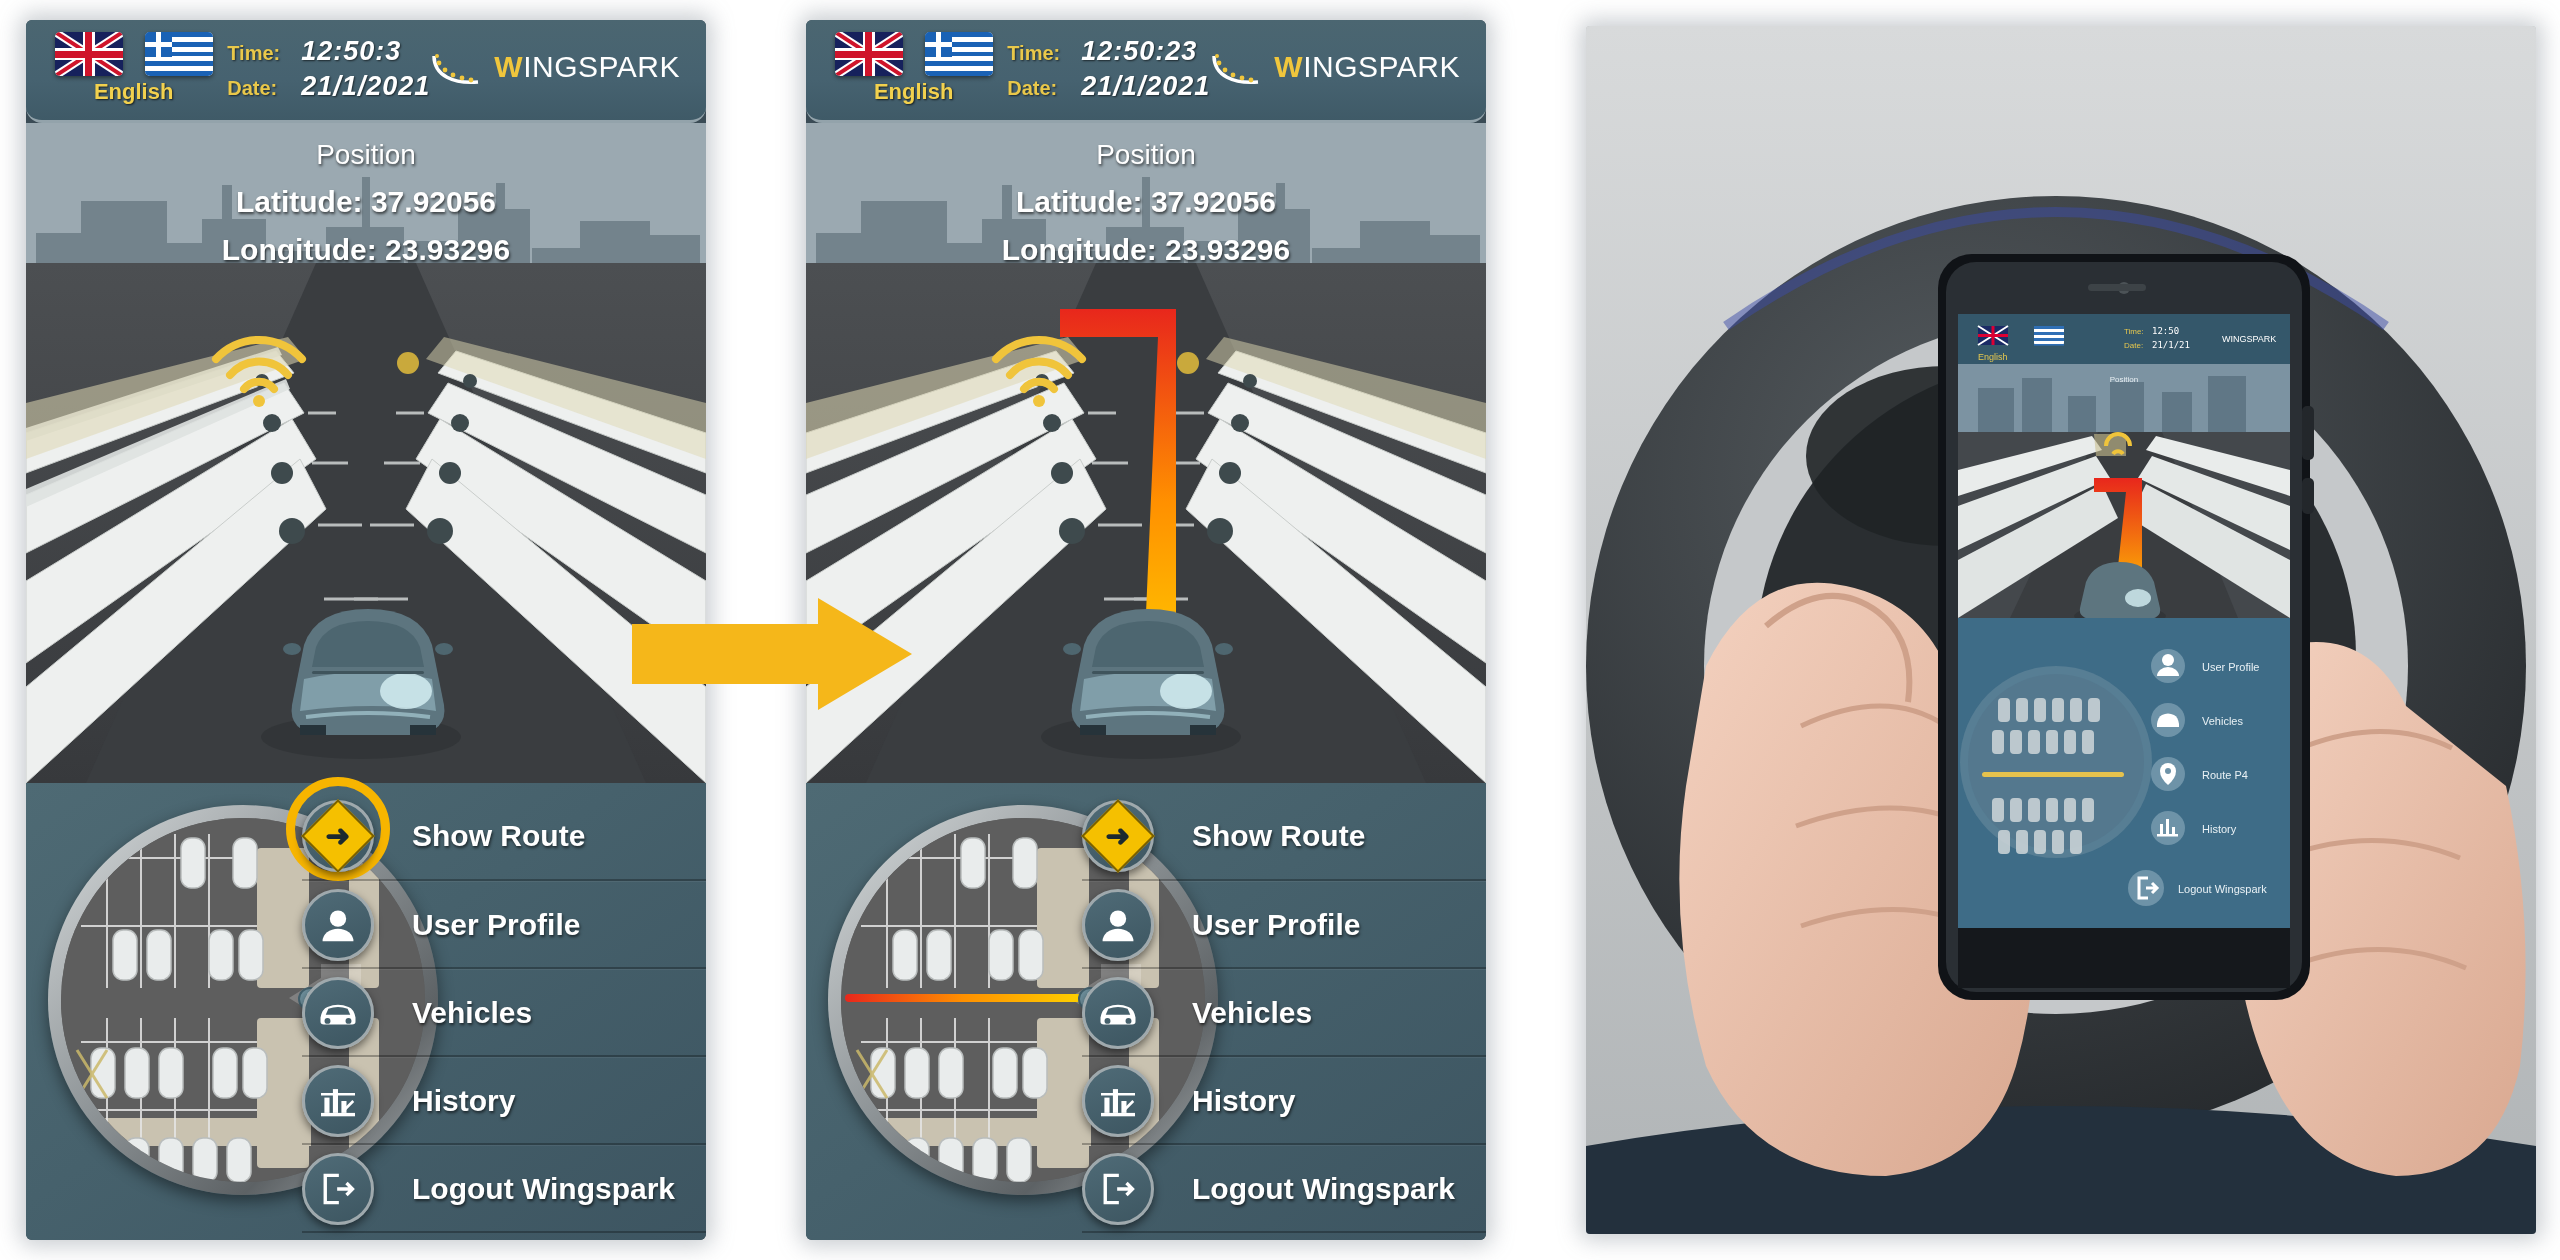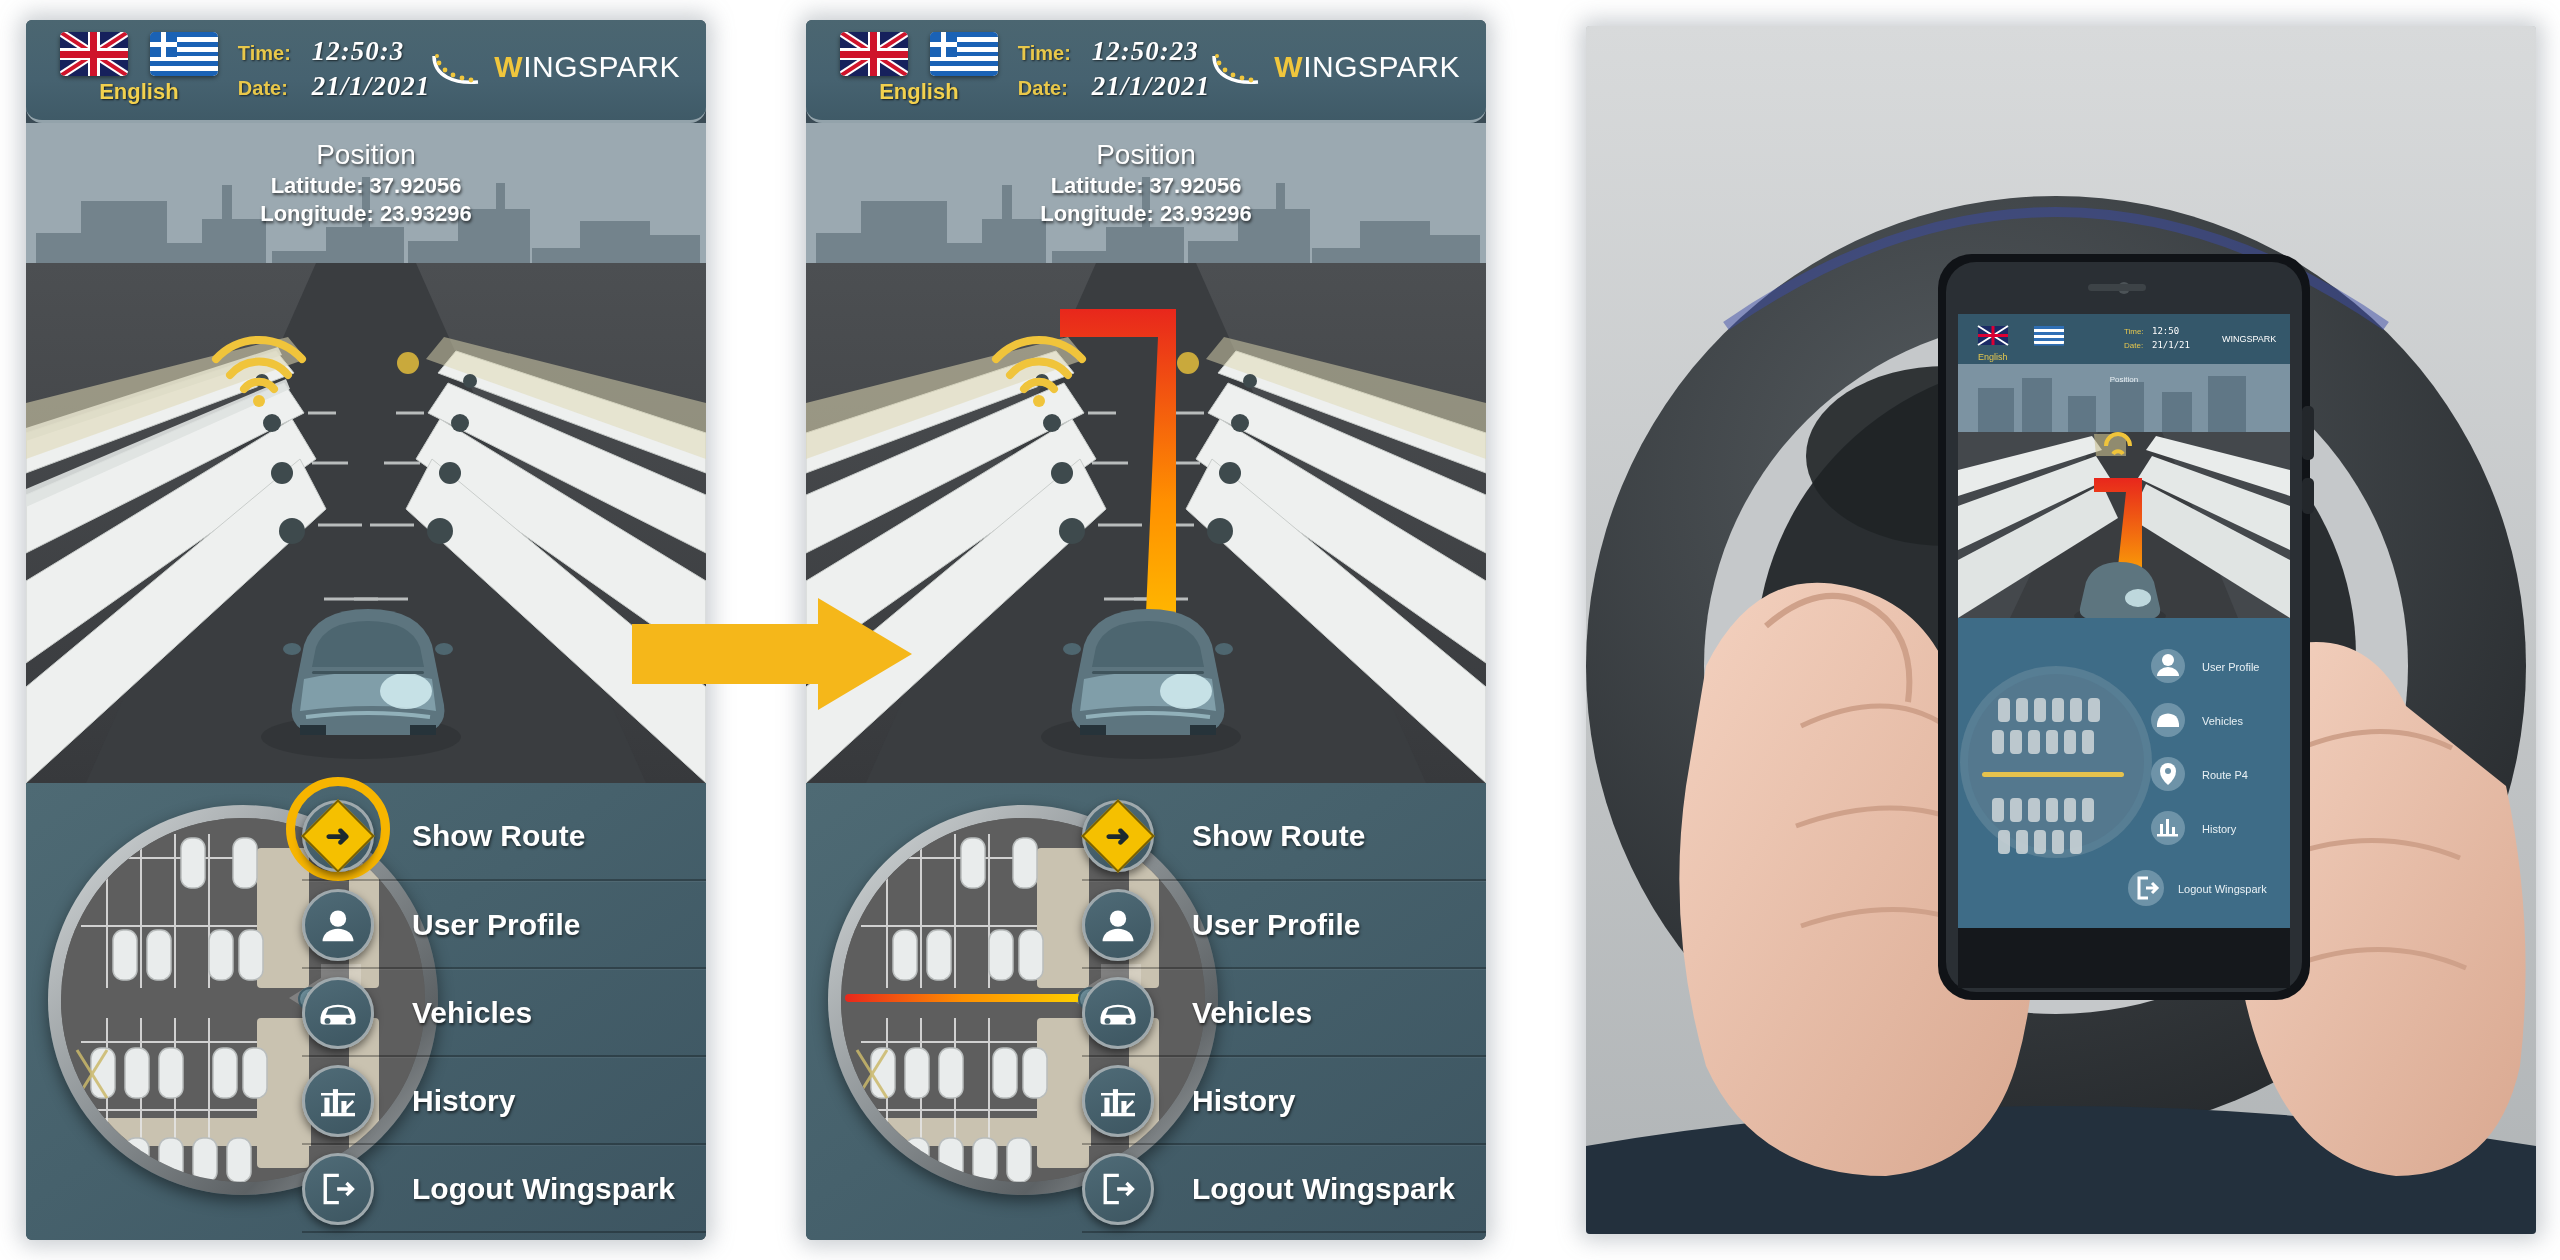--- a/index.html
+++ b/index.html
@@ -51,36 +51,36 @@
   .gr .s { position:absolute; left:0; width:100%; height:4.9px; background:#1a62b5; }
   .gr .canton { position:absolute; left:0; top:0; width:27px; height:24.5px; background:#1a62b5; }
   .gr .cv { position:absolute; left:11px; top:0; width:5px; height:24.5px; background:#fff; }
   .gr .ch { position:absolute; left:0; top:10px; width:27px; height:5px; background:#fff; }
 
   .clockbox { padding-top:4px; display:flex; flex-direction:column; gap:4px; }
   .clk-row { display:flex; align-items:baseline; }
   .clk-k { color:#e9c84a; font-weight:bold; font-size:20px; width:74px;
            text-shadow:1px 1px 2px rgba(0,0,0,.6); }
   .clk-v { color:#ffffff; font-size:27px; font-weight:bold; letter-spacing:1px;
-           font-family:Liberation Serif, serif; font-style:italic;
+           font-family:Liberation Sans, sans-serif; font-style:italic;
            text-shadow:1px 1px 2px rgba(0,0,0,.6); }
 
   .brand { margin-left:auto; display:flex; align-items:center; gap:6px; padding:14px 26px 0 0; }
   .brand-mark { width:58px; height:42px; position:relative; }
   .brand-text { color:#fff; font-size:30px; letter-spacing:.5px; }
   .brand-text b { color:#f0c63c; }
 
   
   .scene { position:relative; height:660px; overflow:hidden;
     background:linear-gradient(180deg,#9aa8b0 0%,#8d9ca6 22%,#6d7b84 33%,#44484c 46%,#3a3d40 100%); }
   .skyline { position:absolute; top:0; left:0; width:100%; height:215px; }
   .position-box { position:absolute; top:16px; left:0; width:100%; text-align:center;
     color:#fff; text-shadow:1px 2px 3px rgba(0,0,0,.65); pointer-events:none; }
   .pos-title { font-size:28px; font-weight:500; }
-  .pos-line { font-size:22px; font-weight:bold; margin-top:2px; }
+  .pos-line { font-size:30px; font-weight:bold; margin-top:14px; }
   .welcome { position:absolute; top:165px; right:-18px; font-size:60px; color:#fff;
     opacity:.92; letter-spacing:.5px; }
 
   .lot { position:absolute; left:0; bottom:0; width:100%; height:520px; }
   .wifi { position:absolute; left:178px; top:196px; width:110px; height:90px; }
   .routepath { position:absolute; }
 
   
   .menu { position:relative; height:457px;
     background:linear-gradient(145deg,#4e6a74 0%,#46616c 45%,#3d5561 100%); }

